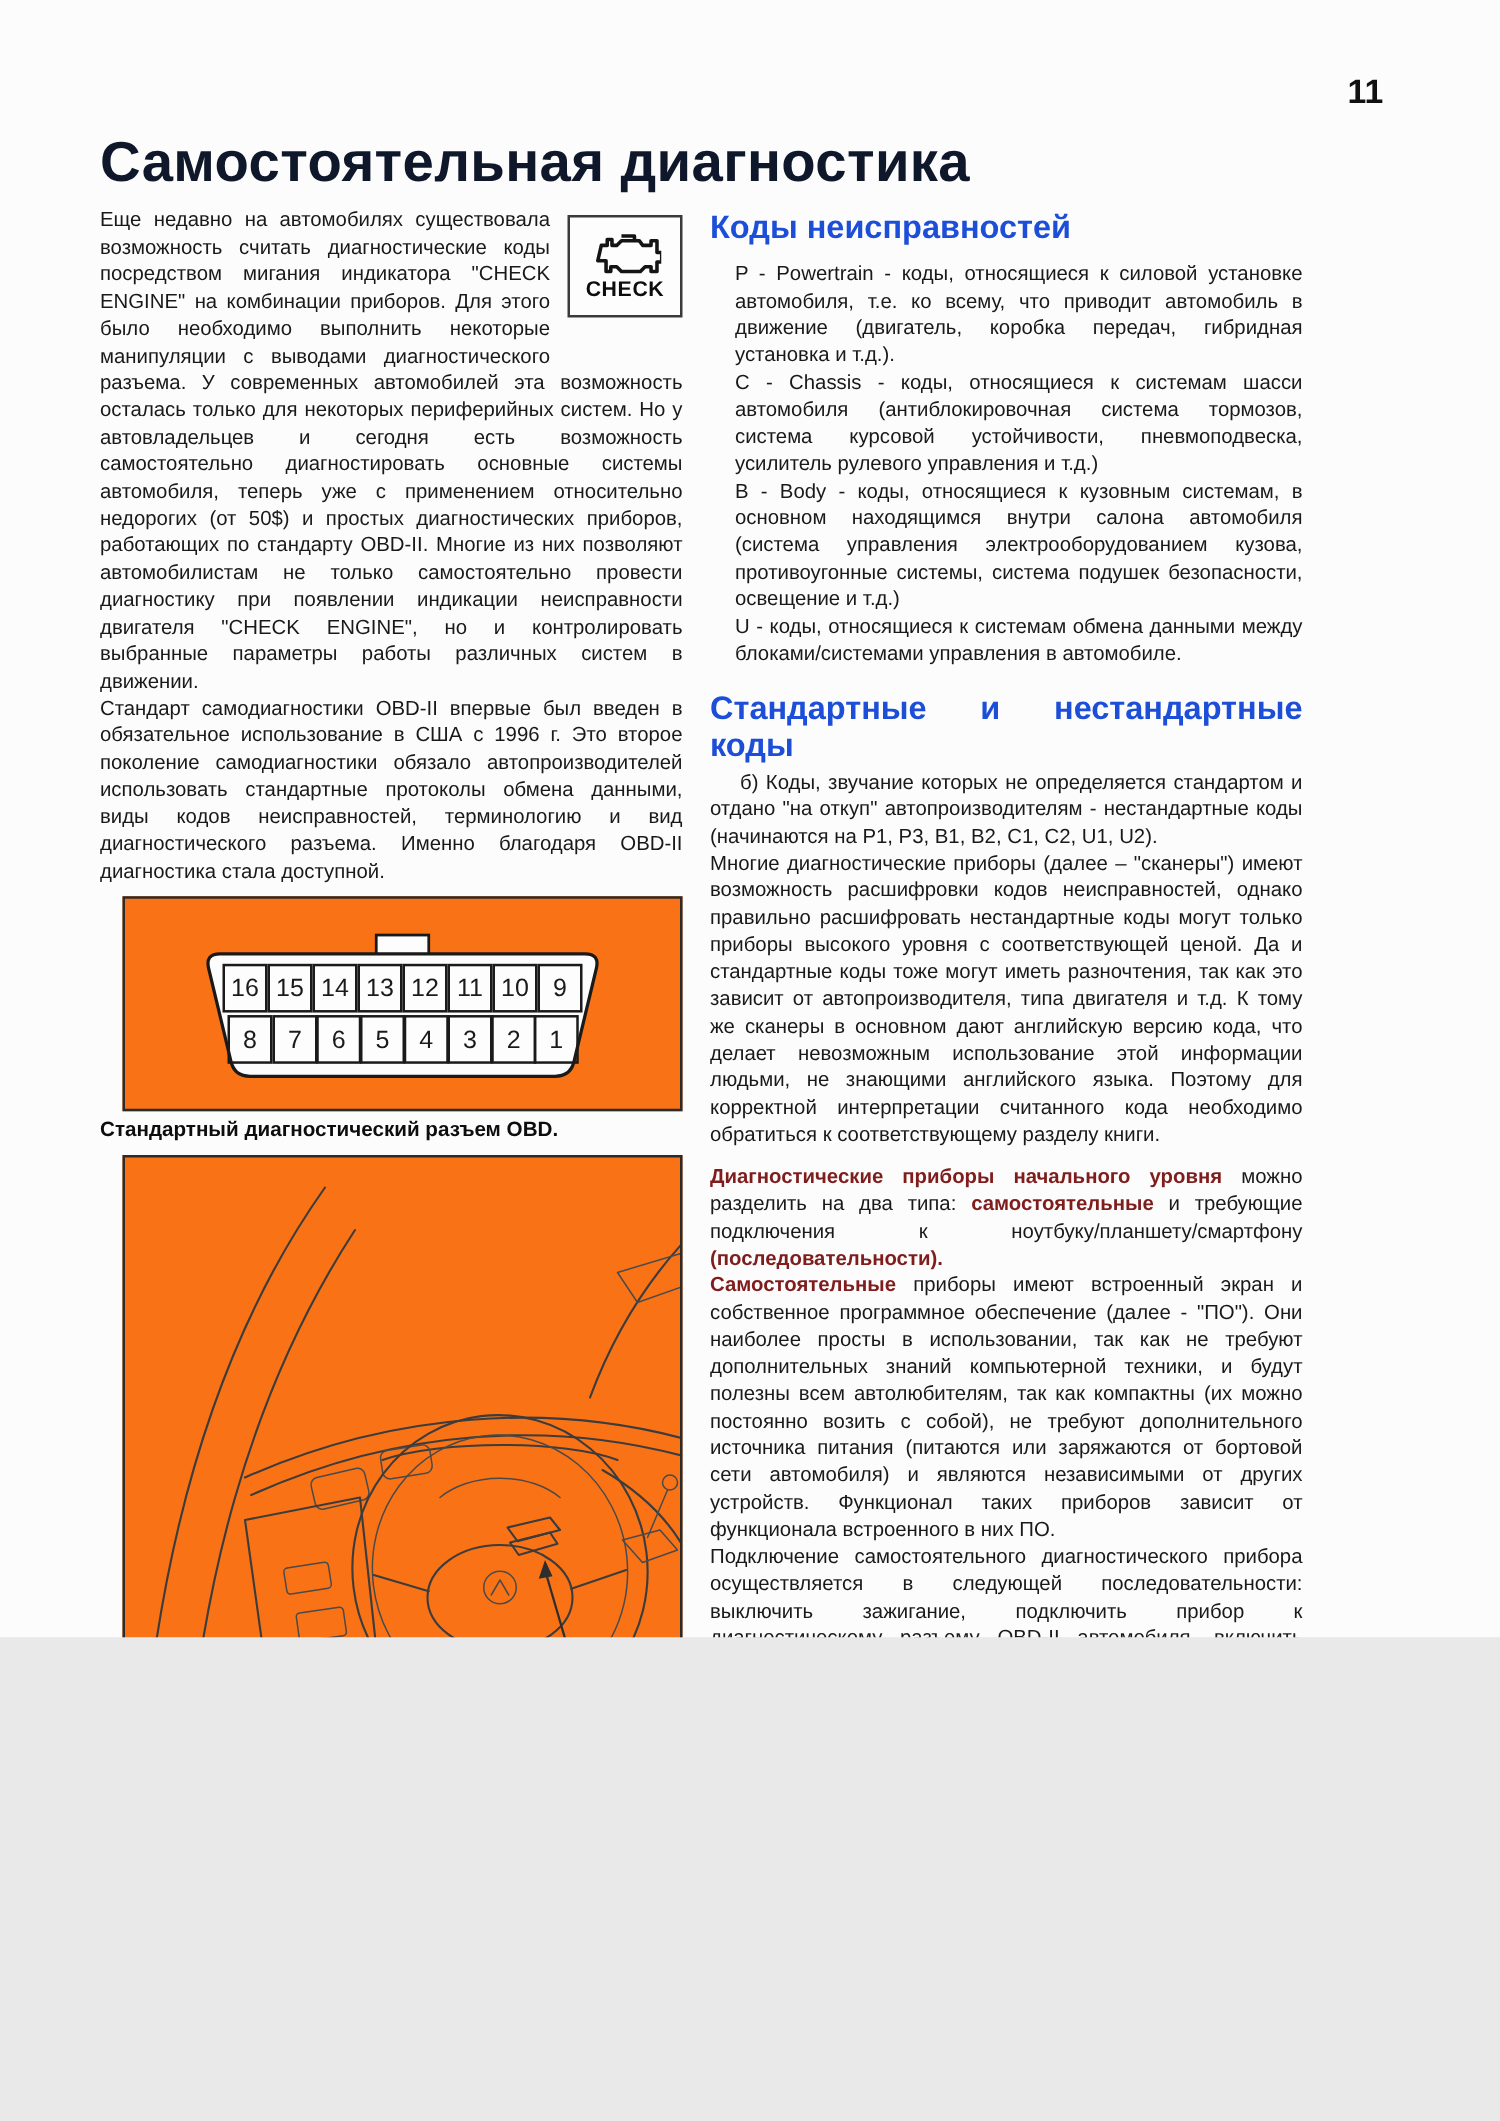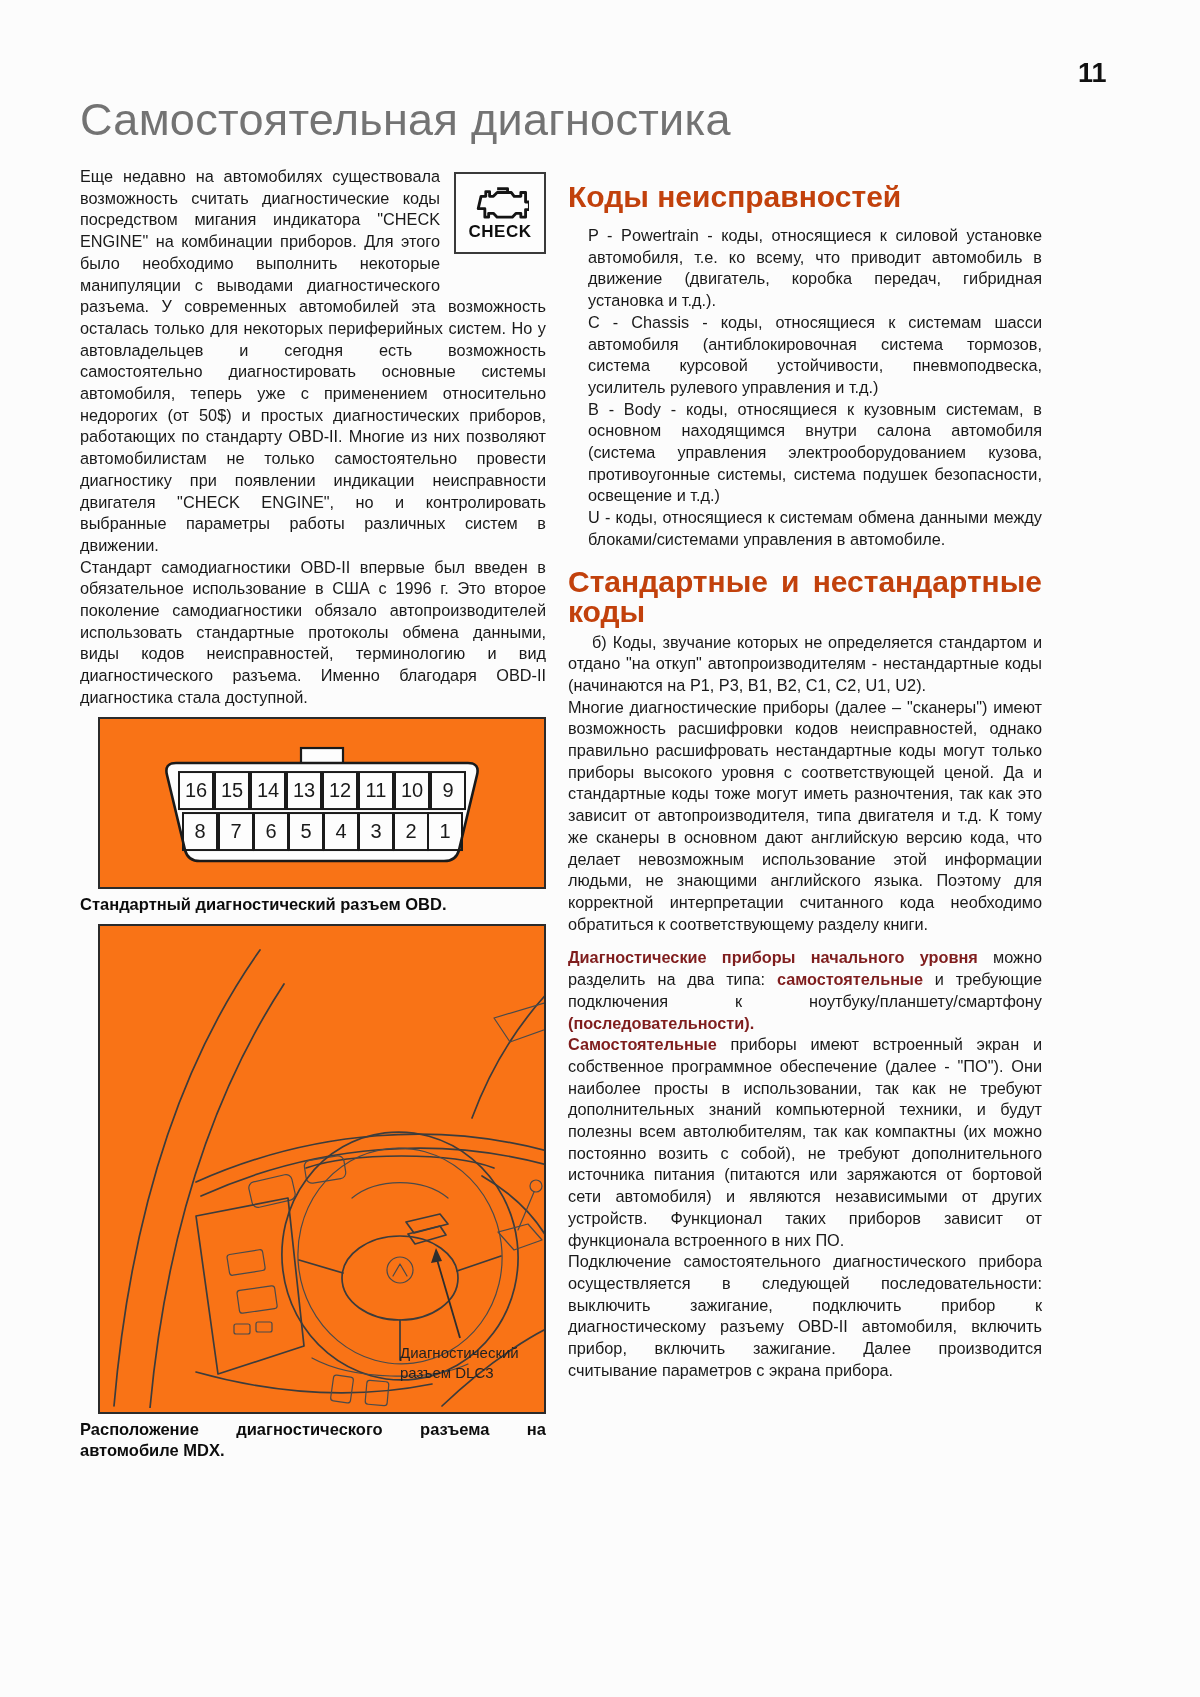--- a/index.html
+++ b/index.html
@@ -1,28 +1,28 @@
 <!DOCTYPE html>
 <html lang="ru"><head>
 <meta charset="utf-8">
 <style>
   html,body{margin:0;padding:0;background:#e9e9e9;}
   .page{
-    position:relative; width:1200px; height:1697px; margin:0 auto;
+    position:relative; width:1200px; height:1310px; margin:0 auto;
     background:#fcfcfc; color:#1c1c1c;
     font-family:"Liberation Sans", sans-serif;
     overflow:hidden;
   }
   .page-number{
     position:absolute; top:58px; left:1078px; width:60px;
     font-size:27px; font-weight:bold; color:#111; text-align:left;
   }
   .page-title{
-    position:absolute; top:94px; left:80px; width:900px;
-    font-size:45px; font-weight:normal; color:#737373; letter-spacing:.3px;
+    position:absolute; top:104px; left:80px; width:900px;
+    font-size:45px; font-weight:bold; color:#0f172a; letter-spacing:.3px;
   }
   .columns{
     position:absolute; top:166px; left:80px; width:962px;
     display:flex; gap:22px; align-items:flex-start;
   }
   .col-left{width:466px;}
   .col-right{width:474px;}
   .body-text{
     font-size:16.3px; line-height:21.7px; text-align:justify; color:#191919;
   }
@@ -47,21 +47,21 @@
   .mdx-figure{height:486px; margin-top:10px;}
   .figure-caption{
     font-size:16.5px; font-weight:bold; line-height:20.5px; color:#0d0d0d;
     text-align:justify; margin-top:5px;
   }
   .obd-svg{position:absolute; left:50%; top:50%; transform:translate(-50%,-46%);}
   .pin-num{font-family:"Liberation Sans",sans-serif; font-size:20px; fill:#1a1a1a;}
 
   
   .section-heading{
-    font-size:30px; font-weight:bold; color:#c2410c; line-height:30px; margin:16px 0 5px 0;
+    font-size:26px; font-weight:bold; color:#1d4ed8; line-height:30px; margin:0 0 5px 0;
   }
   .section2-heading{margin-top:16px;}
   .indent-block{margin-left:20px;}
   .first-line-indent{text-indent:24px;}
   .bold{font-weight:bold; color:#7f1d1d;}
   .underline-bold{font-weight:bold; text-decoration:underline;}
   .sketch{stroke:#3c3c3c; fill:none; stroke-width:1.7; stroke-linecap:round; stroke-linejoin:round;}
   .sketch-thin{stroke:#4a4a4a; fill:none; stroke-width:1.2; stroke-linecap:round; stroke-linejoin:round;}
   .dlc-label{font-family:"Liberation Sans",sans-serif; font-size:15px; fill:#222;}
 </style>

